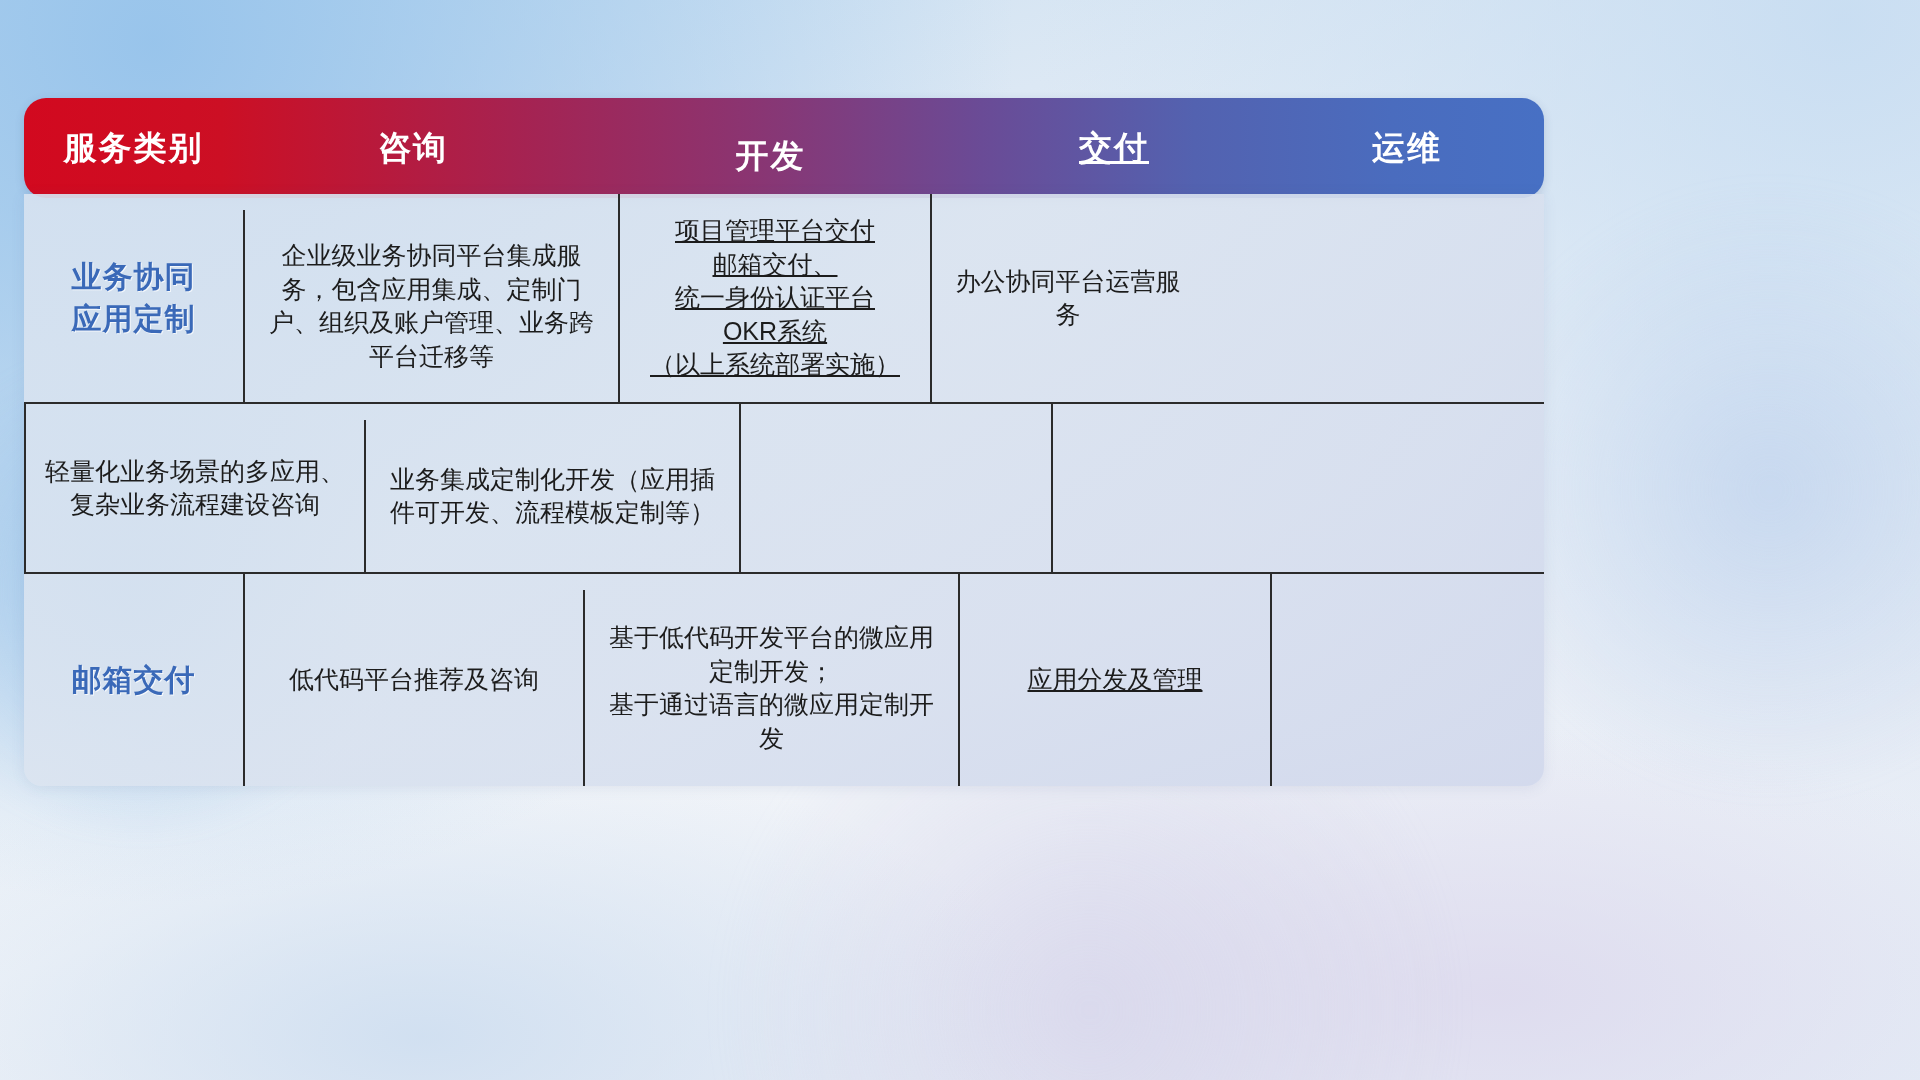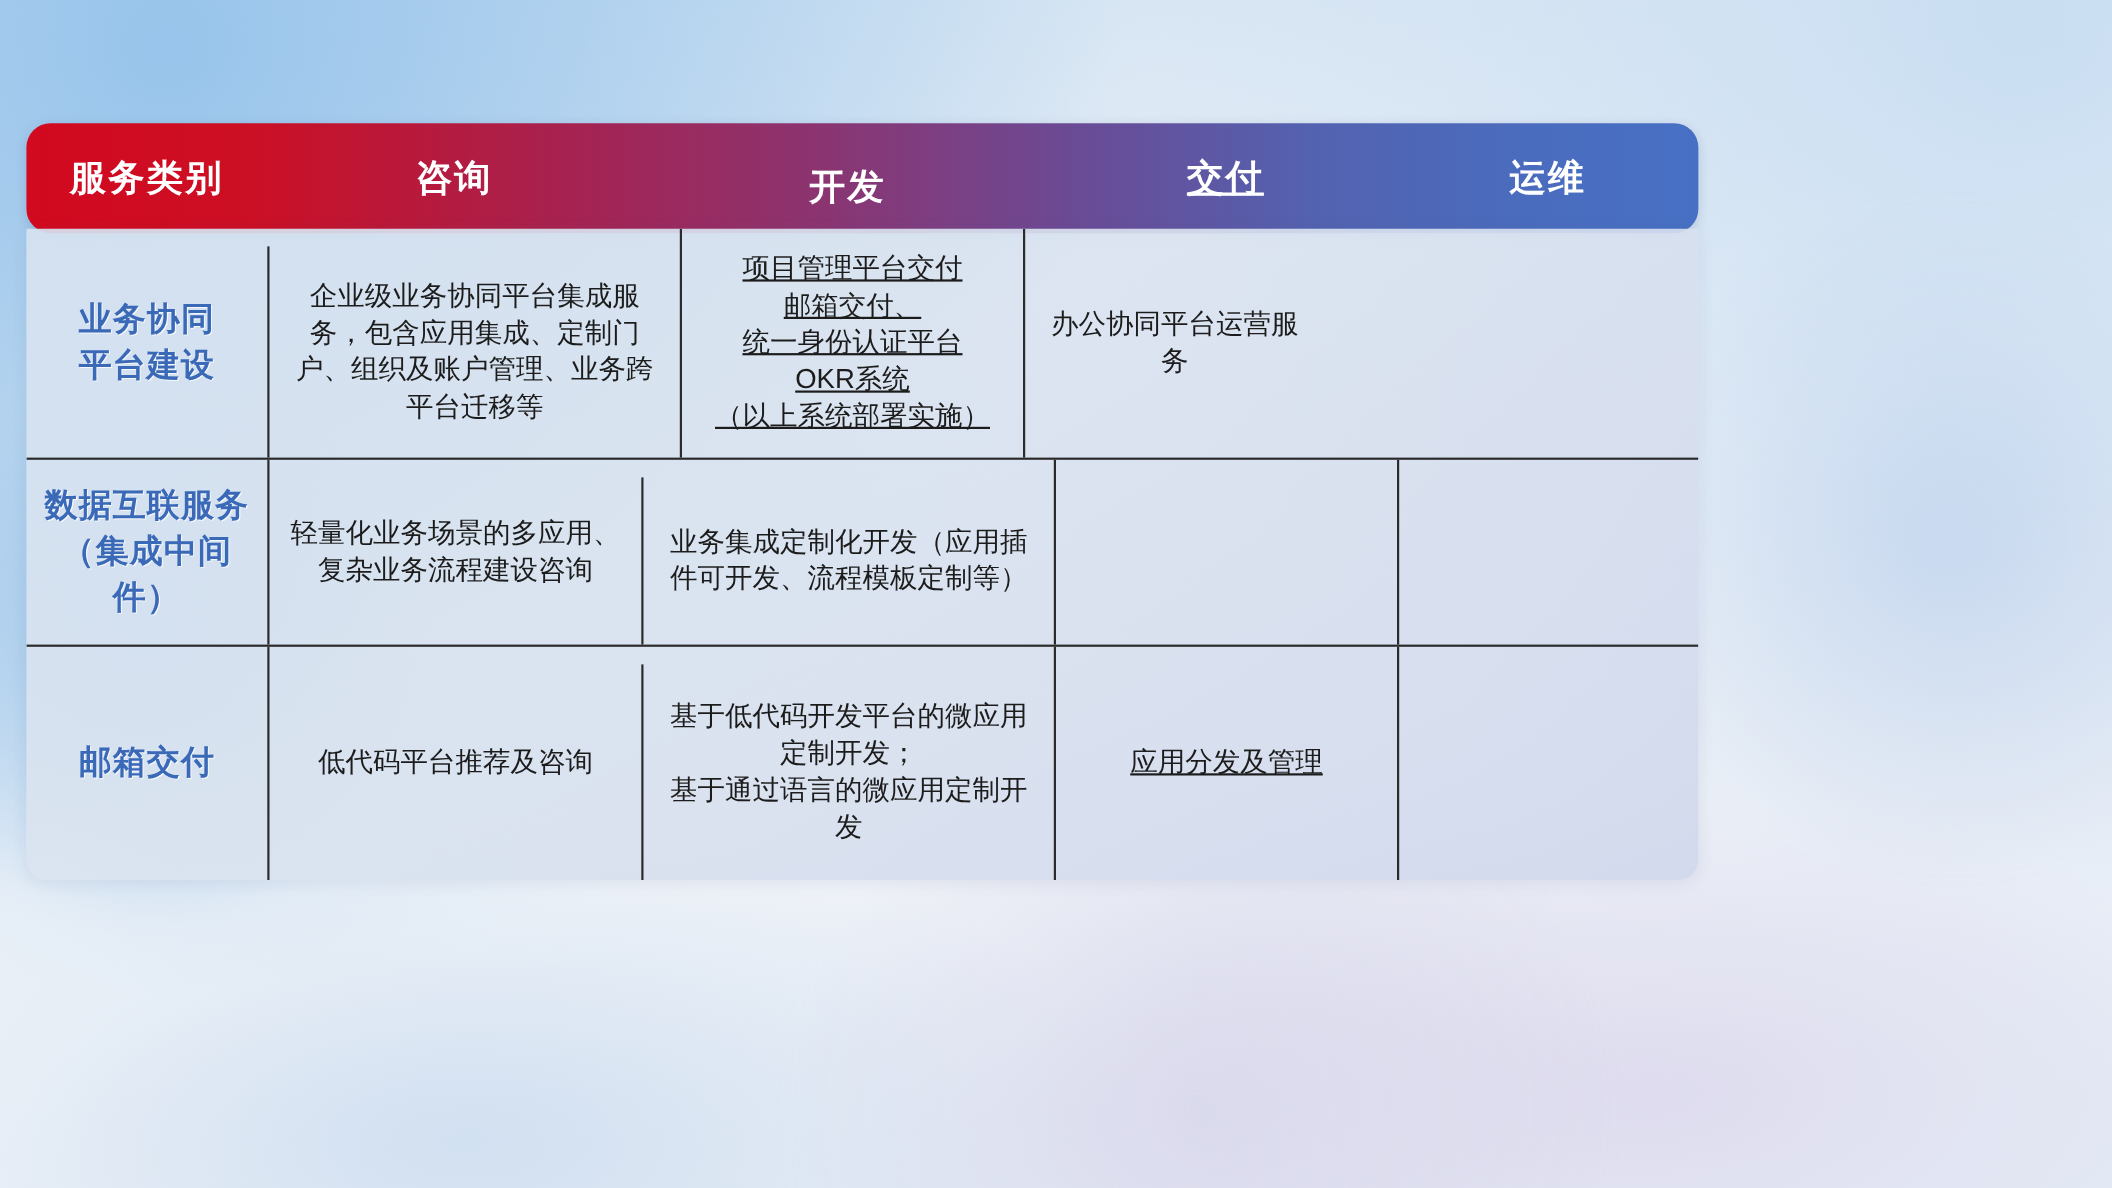--- a/index.html
+++ b/index.html
@@ -20,21 +20,21 @@
   .glow-a{position:absolute;left:-120px;top:330px;width:520px;height:520px;border-radius:50%;
     background:radial-gradient(circle,rgba(118,176,228,0.55) 0%,rgba(118,176,228,0) 68%);
     filter:blur(10px);pointer-events:none;}
   .glow-b{position:absolute;right:-160px;top:180px;width:620px;height:620px;border-radius:50%;
     background:radial-gradient(circle,rgba(171,196,232,0.45) 0%,rgba(171,196,232,0) 70%);
     filter:blur(12px);pointer-events:none;}
   .glow-c{position:absolute;left:640px;bottom:-240px;width:900px;height:620px;border-radius:50%;
     background:radial-gradient(circle,rgba(206,203,230,0.5) 0%,rgba(206,203,230,0) 68%);
     filter:blur(14px);pointer-events:none;}
 
-  .table-wrap{position:absolute;left:24px;top:112px;width:1520px;}
+  .table-wrap{position:absolute;left:24px;top:98px;width:1520px;}
 
   .thead{
     position:relative;height:100px;border-radius:22px;
     background:linear-gradient(90deg,#d2091f 0%,#cc0f24 13%,#a52352 33%,#8a3572 48%,#6a4b96 63%,#5362b0 77%,#4a6cbe 90%,#4770c4 100%);
     box-shadow:0 3px 10px rgba(60,80,130,0.18);
     display:flex;align-items:center;
   }
   .th{
     color:#ffffff;font-size:33px;font-weight:bold;letter-spacing:2px;
     text-align:center;box-sizing:border-box;
@@ -84,33 +84,31 @@
       <div class="th c1">咨询</div>
       <div class="th c2">开发</div>
       <div class="th c3">交付</div>
       <div class="th c4">运维</div>
     </div>
 
     <div class="tbody">
 
       <div class="trow r1">
         <div class="td c0 cat">业务协同
-平台建设</div>
+应用定制</div>
         <div class="td c2 sep">企业级业务协同平台集成服务，包含应用集成、定制门户、组织及账户管理、业务跨平台迁移等</div>
         <div class="td c3 sep">项目管理平台交付
 邮箱交付、
 统一身份认证平台
 OKR系统
 （以上系统部署实施）</div>
         <div class="td c4 sep">办公协同平台运营服务</div>
       </div>
 
       <div class="trow r2">
-        <div class="td c0 cat">数据互联服务
-（集成中间件）</div>
         <div class="td c1 sep">轻量化业务场景的多应用、复杂业务流程建设咨询</div>
         <div class="td c2 sep">业务集成定制化开发（应用插件可开发、流程模板定制等）</div>
         <div class="td c3 sep"></div>
         <div class="td c4 sep"></div>
       </div>
 
       <div class="trow r3">
         <div class="td c0 cat">邮箱交付</div>
         <div class="td c1 sep">低代码平台推荐及咨询</div>
         <div class="td c2 sep">基于低代码开发平台的微应用定制开发；

